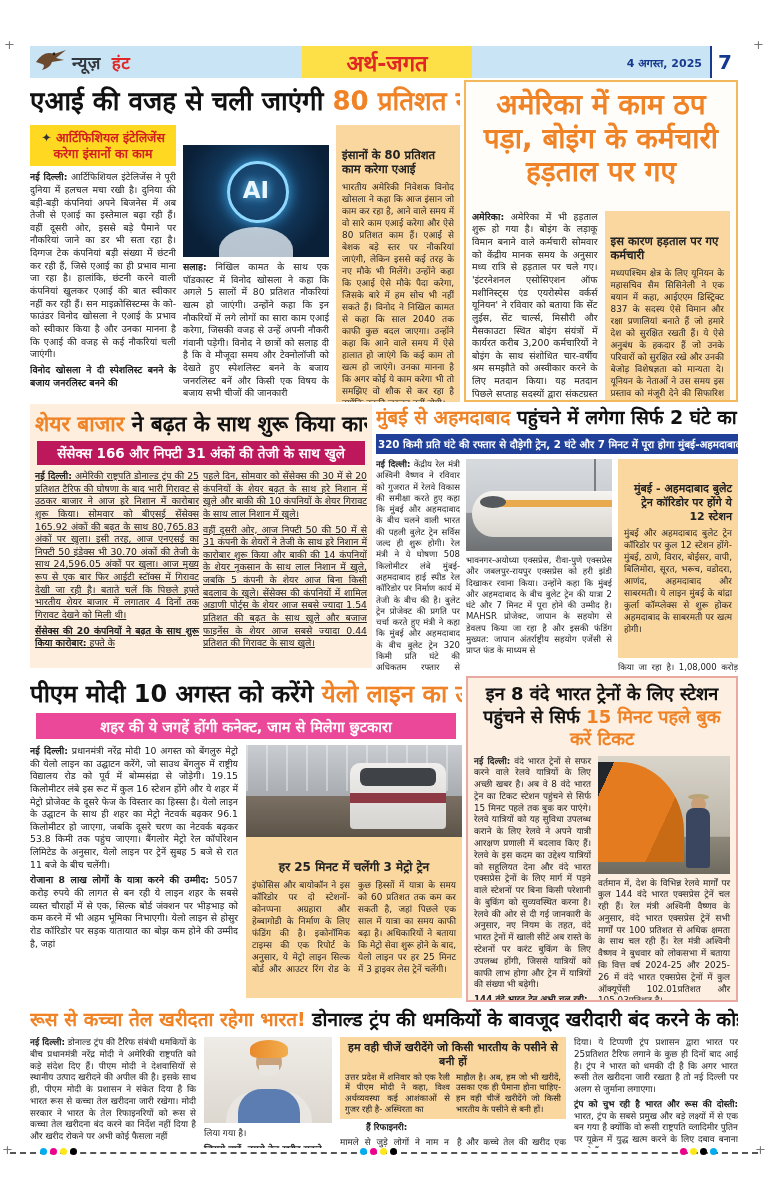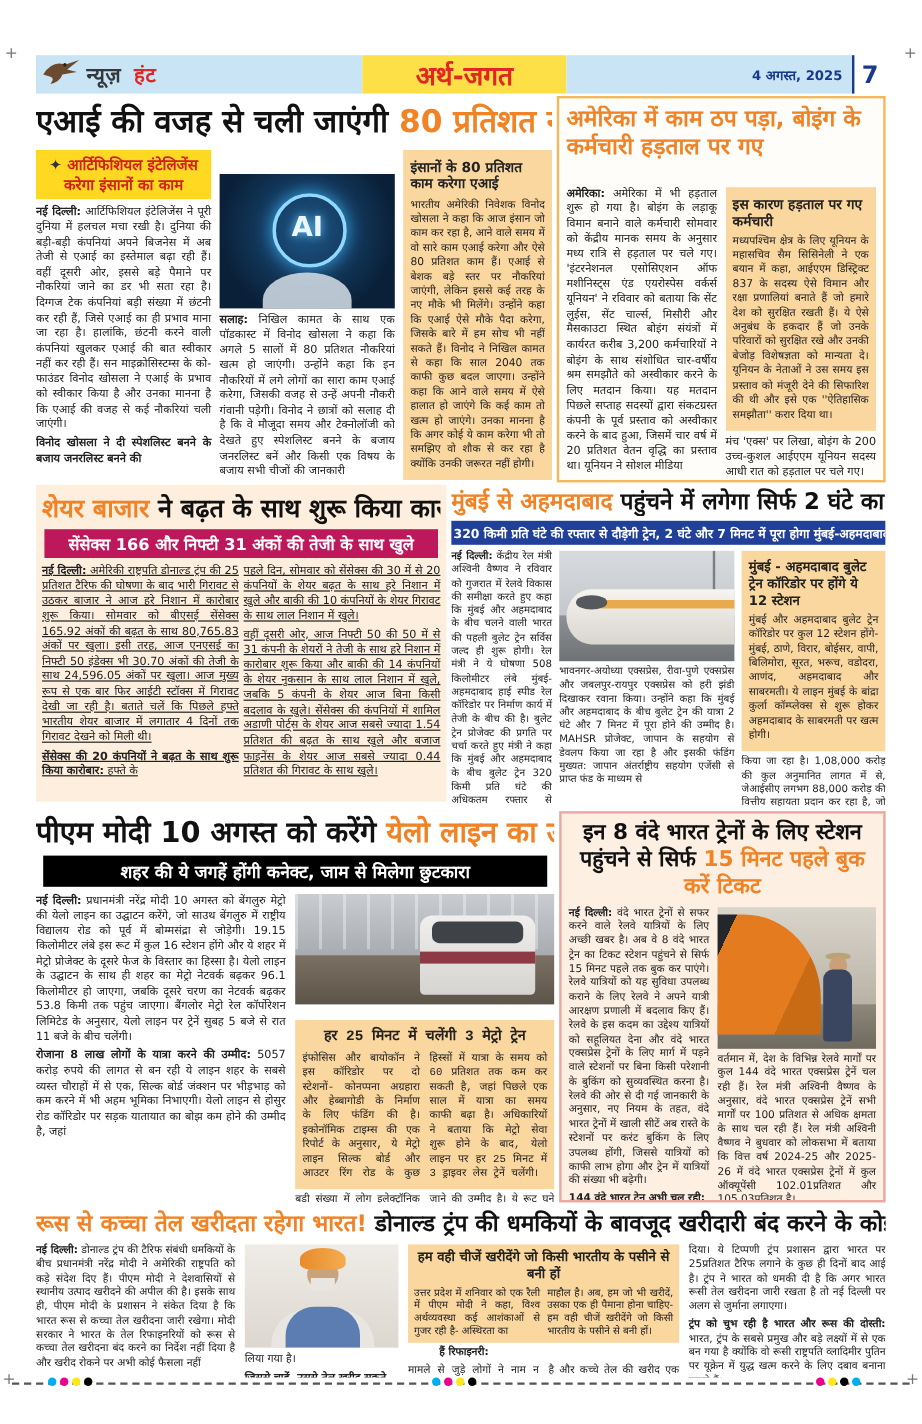--- a/index.html
+++ b/index.html
@@ -27,21 +27,21 @@
   .col p{margin:0 0 3px 0;}
   .dl{font-weight:bold;}
   .bold{font-weight:bold;}
   .cols2{columns:2;column-gap:8px;}
   
   #ai{top:82px;left:30px;width:430px;height:320px;}
   #ai .hl{font-size:26px;}
   #ai-cols{display:flex;gap:7px;margin-top:7px;}
   .ybox{background:#ffd822;color:#d41f1f;font-weight:bold;text-align:center;
         font-size:12.5px;line-height:1.25;padding:5px 3px;margin-bottom:5px;}
-  .obox{background:#fbd7a0;padding:7px 6px;}
+  .obox{background:#fbd7a0;padding:23px 6px;}
   .obox h4{margin:0 0 4px 0;font-size:11.5px;line-height:1.25;text-align:left;}
   .obox .bd{font-size:8.9px;line-height:1.35;text-align:justify;}
   
   .ph{position:relative;overflow:hidden;}
   .ph-ai{width:146px;height:112px;background:radial-gradient(circle at 50% 42%,#1d5586 0%,#0a2038 75%);margin-top:20px;}
   .ph-ai .ring{position:absolute;left:44px;top:16px;width:56px;height:56px;border:3px solid #8fd8ff;border-radius:50%;box-shadow:0 0 14px #3aa7e8;}
   .ph-ai .ai-t{position:absolute;left:0;right:0;top:30px;text-align:center;color:#eaf7ff;font-weight:bold;font-size:23px;text-shadow:0 0 8px #6fd0ff;}
   .ph-ai .hand{position:absolute;bottom:-16px;left:36px;width:74px;height:46px;background:#d7e1e9;border-radius:50% 50% 0 0;opacity:.85;}
   .ph-bullet{width:100%;height:92px;background:linear-gradient(#d8dbde 0%,#c4c8cc 58%,#8e9194 59%,#6f7274 100%);}
   .ph-bullet .body{position:absolute;left:6px;right:-10px;bottom:14px;height:46px;background:linear-gradient(#f6f4f0,#d9d5cf);border-radius:42px 6px 6px 42px/46px 6px 6px 46px;}
@@ -60,48 +60,48 @@
   .ph-vande .cap{position:absolute;right:21px;bottom:74px;width:21px;height:6px;background:#b9a477;border-radius:50%;}
   .ph-modi{width:128px;height:86px;background:linear-gradient(#efece7,#dcd7cf);}
   .ph-modi .kurta{position:absolute;left:22px;bottom:-10px;width:86px;height:42px;background:#e9e6e1;border-radius:30px 30px 0 0;}
   .ph-modi .vest{position:absolute;left:34px;bottom:-6px;width:62px;height:40px;background:#5b7db1;border-radius:24px 24px 0 0;}
   .ph-modi .face{position:absolute;left:52px;top:12px;width:26px;height:26px;background:#c9a37c;border-radius:50%;}
   .ph-modi .beard{position:absolute;left:55px;top:28px;width:20px;height:11px;background:#e9e6e2;border-radius:0 0 50% 50%;}
   .ph-modi .turban{position:absolute;left:46px;top:3px;width:38px;height:18px;background:linear-gradient(90deg,#e98a2b,#f3ae4e);border-radius:50% 50% 25% 25%;}
   .caption{font-size:9.3px;line-height:1.36;text-align:justify;margin-top:4px;}
   
   #boeing{top:80px;left:464px;width:274px;height:322px;border:2px solid #f3b85c;background:#fffdf9;padding:4px 6px;box-sizing:border-box;}
-  #boeing .hl{font-size:19px;white-space:normal;line-height:1.2;color:#ef8326;margin:2px 0 6px 0;}
+  #boeing .hl{font-size:28px;text-align:center;white-space:normal;line-height:1.2;color:#ef8326;margin:2px 0 6px 0;}
   #boeing-cols{display:flex;gap:7px;margin-top:22px;}
   #boeing-cols .c1{flex:1;}
   #boeing-cols .c2{flex:1;}
   
   #market{top:404px;left:30px;width:342px;height:264px;background:#fdeedd;padding:4px 5px;box-sizing:border-box;}
   #market .hl{font-size:21px;text-align:center;margin:1px 0 4px 0;}
   .greenbar{background:#be185d;color:#fff;font-weight:bold;font-size:13.5px;text-align:center;padding:3px 2px;margin:0 2px 5px 2px;white-space:nowrap;overflow:hidden;}
   #market-cols{display:flex;gap:4px;text-decoration:underline;}
   #market-cols>div{flex:1;}
   
   #bullet{top:404px;left:376px;width:362px;height:268px;}
   #bullet .hl{font-size:19px;text-align:center;margin-bottom:4px;}
   .bluebar{background:#20409a;color:#fff;font-weight:bold;font-size:10.3px;text-align:center;padding:3px 2px;margin-bottom:5px;white-space:nowrap;overflow:hidden;}
   #bullet-cols{display:flex;gap:6px;}
   #bullet-cols .col{font-size:8.5px;line-height:1.33;}
   #bullet-cols .c1{flex:0 0 84px;}
   #bullet-cols .c2{flex:0 0 146px;}
   #bullet-cols .c3{flex:1;}
-  #bullet .obox h4{text-align:left;font-size:11px;}
+  #bullet .obox h4{text-align:right;font-size:11px;}
   
   #metro{top:676px;left:30px;width:432px;height:326px;}
   #metro .hl{font-size:24px;text-align:center;}
-  .orangebar{background:#000000;color:#fff;font-weight:bold;font-size:14.5px;text-align:center;padding:3px 2px;margin:4px 6px 6px 6px;white-space:nowrap;overflow:hidden;}
+  .orangebar{background:#ec4899;color:#fff;font-weight:bold;font-size:14.5px;text-align:center;padding:3px 2px;margin:4px 6px 6px 6px;white-space:nowrap;overflow:hidden;}
   #metro-cols{display:flex;gap:8px;}
   #metro-cols .c1{flex:0 0 208px;}
   #metro-cols .c2{flex:1;}
-  #metro .obox{margin-top:13px;font-family:Liberation Mono, monospace;}
+  #metro .obox{margin-top:0;}
   #metro .obox h4{text-align:center;font-size:12px;}
   #metro .after{margin-top:4px;font-size:8.8px;line-height:1.35;text-align:justify;}
   
   #vande{top:676px;left:466px;width:272px;height:326px;background:#fdf0e3;border:2px solid #eaa9a0;padding:4px 6px;box-sizing:border-box;}
   #vande .hl{font-size:18px;text-align:center;white-space:normal;line-height:1.25;margin:1px 0 5px 0;}
   #vande-cols{display:flex;gap:7px;}
   #vande-cols .col{font-size:8.8px;line-height:1.34;}
   #vande-cols .c1{flex:1;}
   #vande-cols .c2{flex:0 0 132px;}
   

